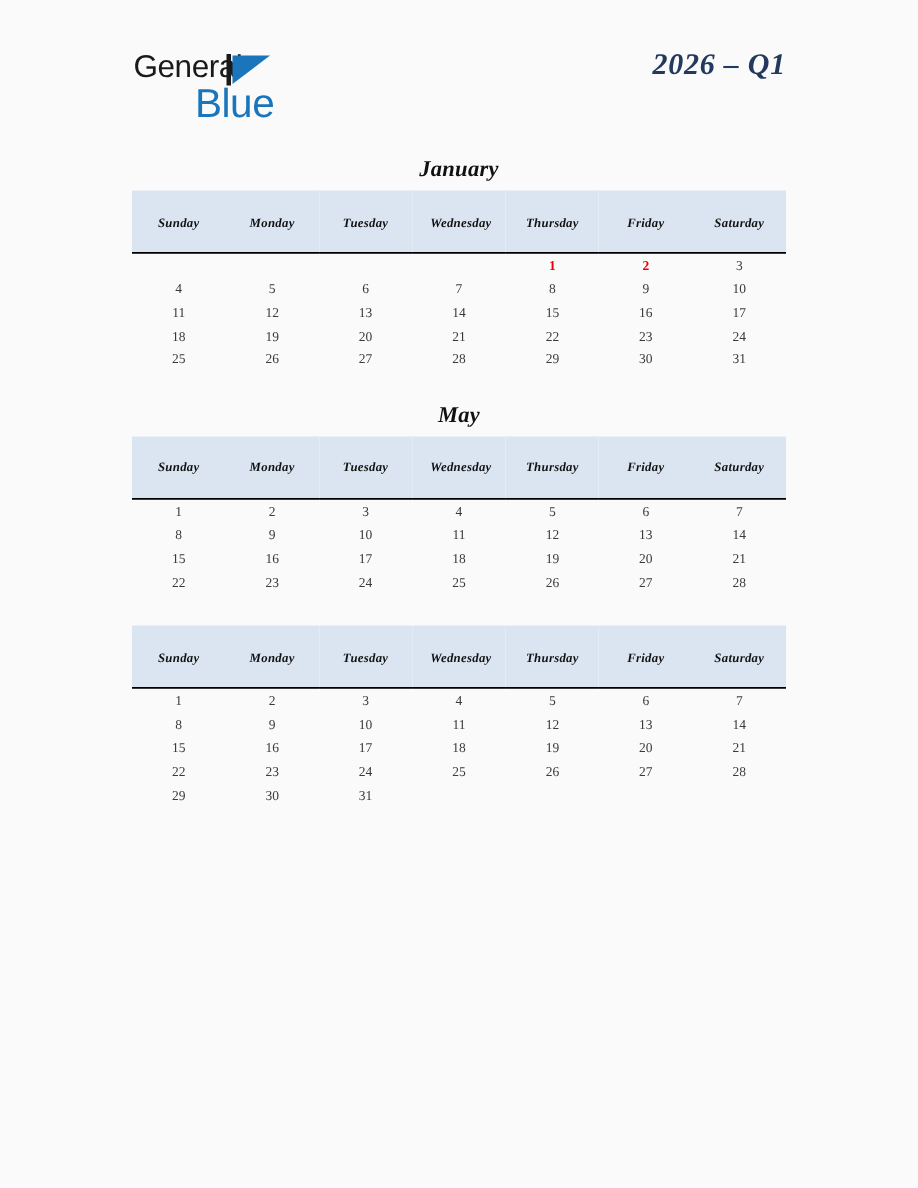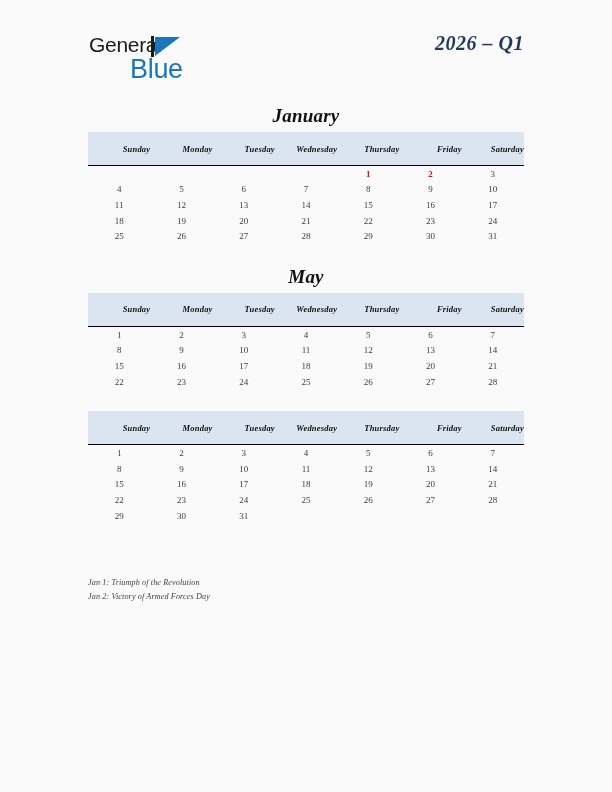--- a/index.html
+++ b/index.html
@@ -105,42 +105,42 @@
     width: 612px;
   }
   .month {
     position: relative;
     width: 436px;
     margin: 0 auto;
     margin-bottom: 22px;
   }
   .month-title {
     text-align: center;
-    font-size: 19px;
+    font-size: 15px;
     font-style: italic;
     font-weight: bold;
     color: #111111;
     padding-bottom: 5px;
     letter-spacing: 0.2px;
   }
   table.cal {
     width: 436px;
     border-collapse: collapse;
     table-layout: fixed;
   }
   table.cal thead th {
     background: #dbe5f1;
     border-bottom: 1.6px solid #000000;
     font-size: 8.5px;
     font-style: italic;
     font-weight: bold;
     color: #111111;
-    text-align: right;
-    height: 33px;
-    padding: 0;
+    text-align: center;
+    height: 17px;
+    padding: 12px;
     letter-spacing: 0.2px;
   }
   table.cal tbody td {
     text-align: center;
     font-size: 9px;
     color: #3a3a3a;
     height: 15.6px;
     padding: 0;
     border: 0;
     vertical-align: middle;
@@ -363,18 +363,14 @@
               <td class="empty">&nbsp;</td>
               <td class="empty">&nbsp;</td>
               <td class="empty">&nbsp;</td>
               <td class="empty">&nbsp;</td>
             </tr>
           </tbody>
         </table>
       </div>
     </div>
 
-  <div class="notes" id="notes-container">
-      <div class="note">Jan 1: Triumph of the Revolution</div>
-      <div class="note">Jan 2: Victory of Armed Forces Day</div>
-    </div>
 
 </div>
 
 </body></html>

